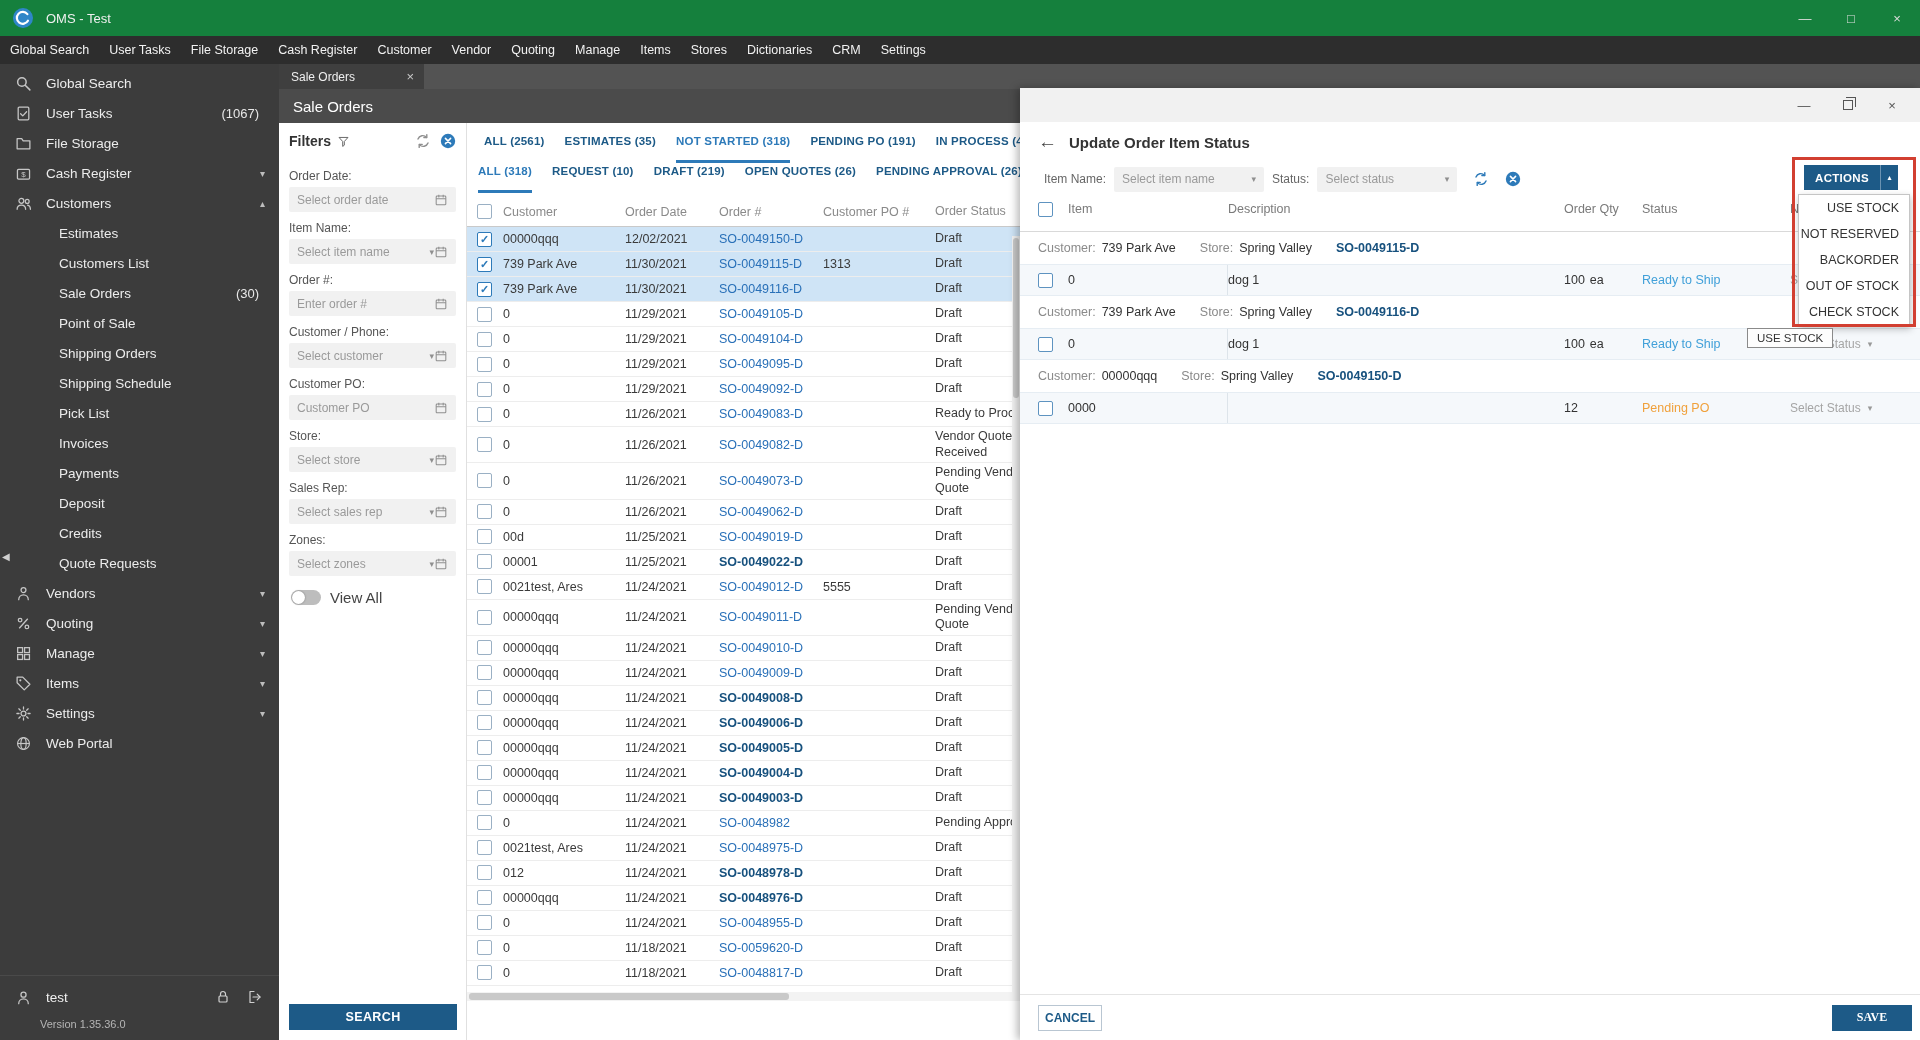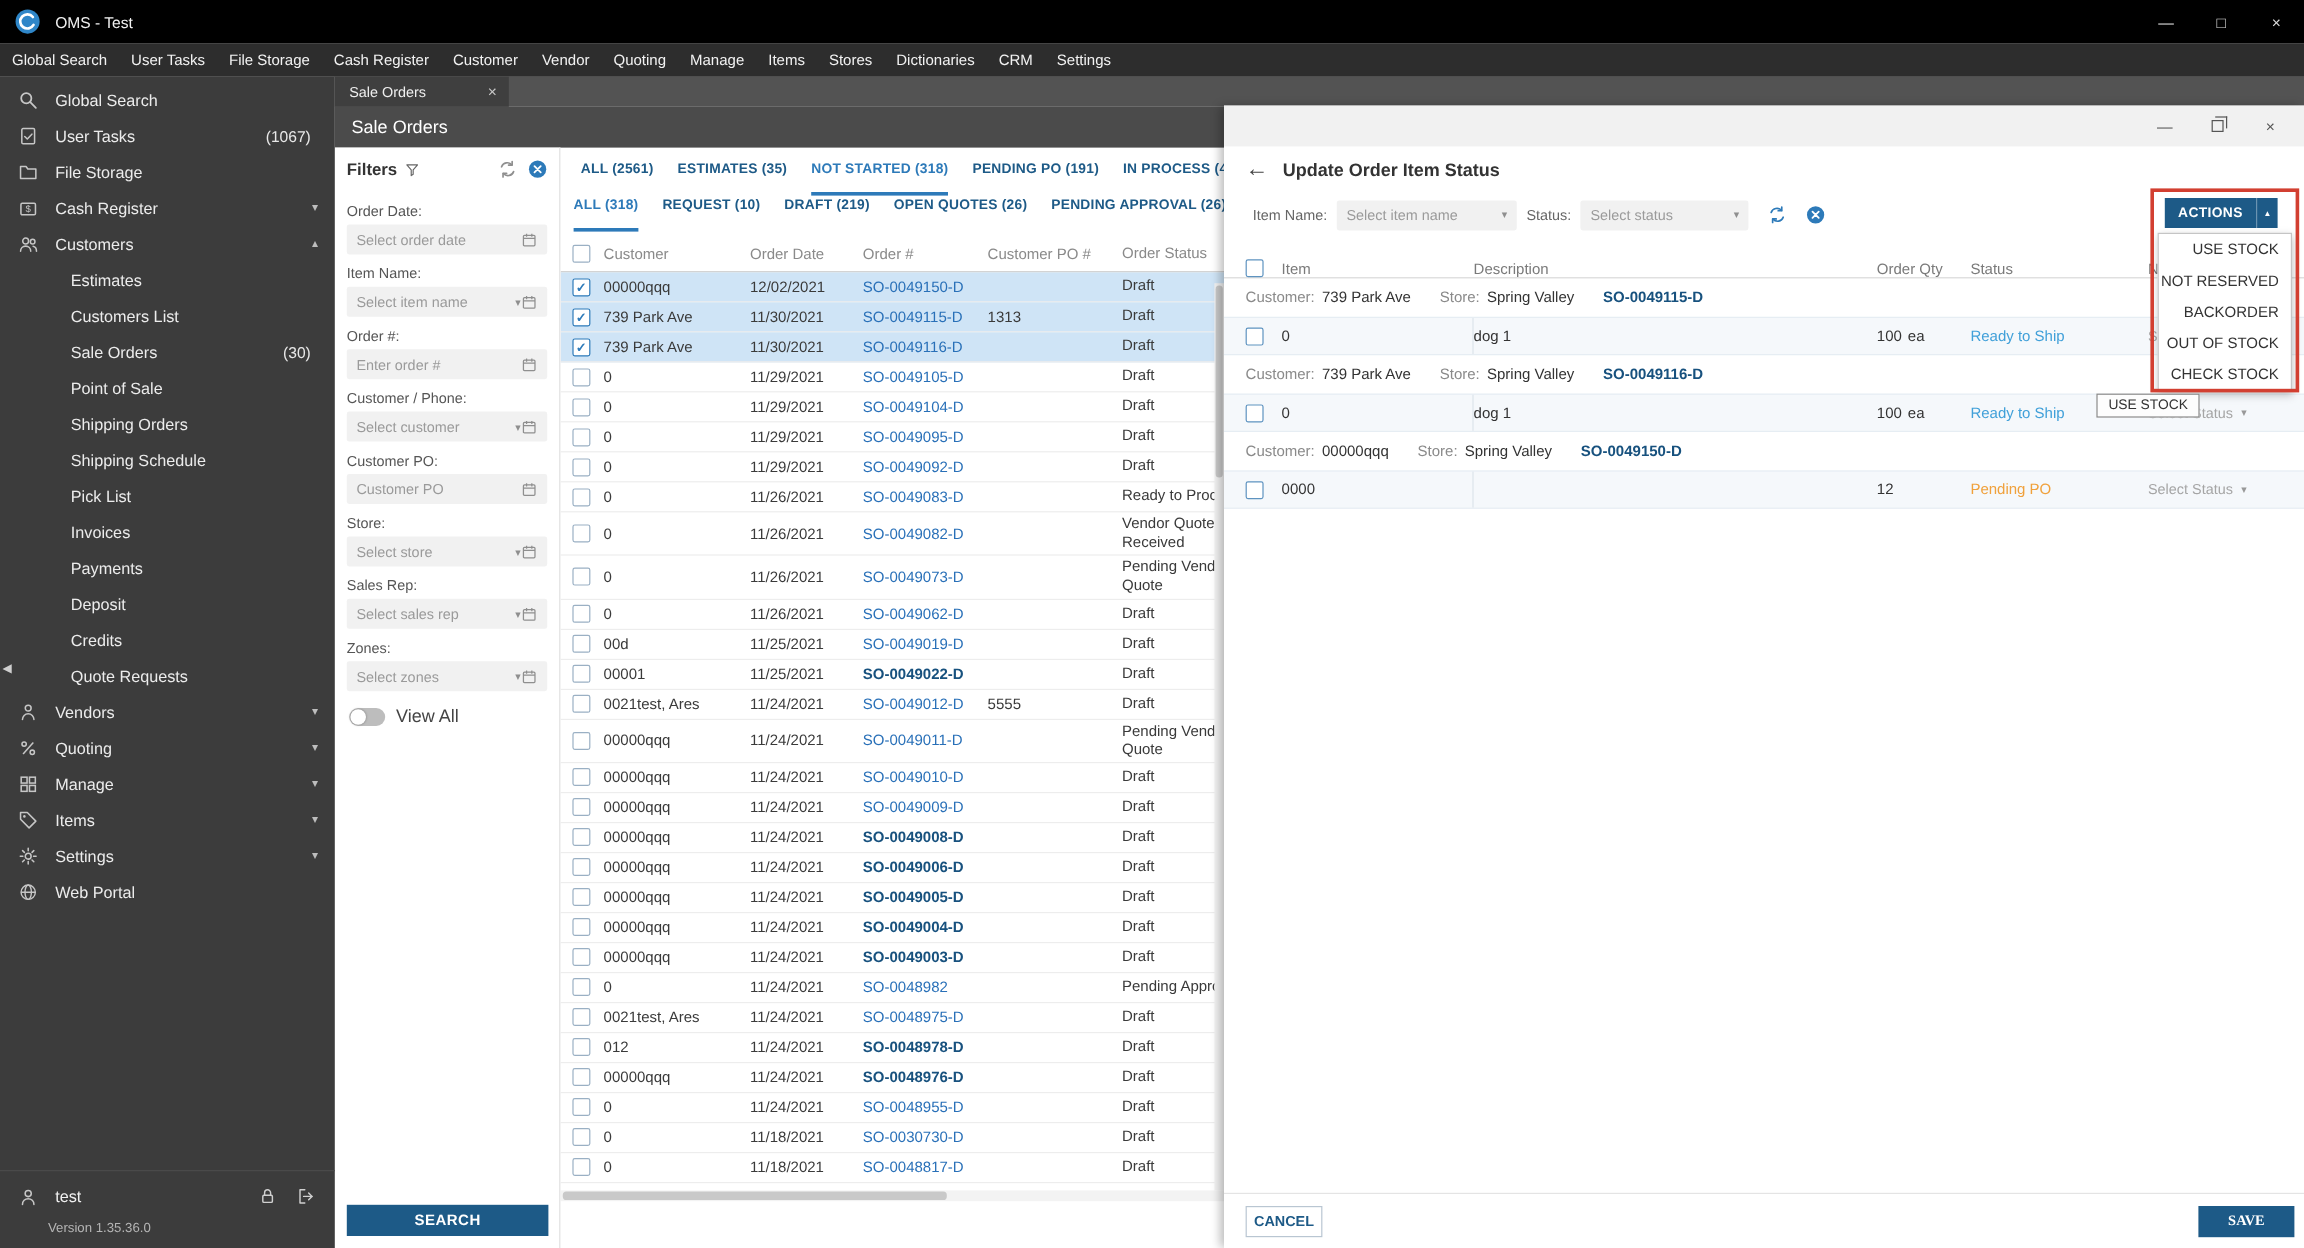--- a/index.html
+++ b/index.html
@@ -1,21 +1,21 @@
 <!DOCTYPE html>
 <html><head>
 <meta charset="utf-8">
 <style>
 *{margin:0;padding:0;box-sizing:border-box}
 html,body{width:1920px;height:1040px;overflow:hidden;font-family:"Liberation Sans",sans-serif;background:#fff;color:#333;font-size:13px}
 body{position:relative}
 svg.icn{display:block}
 
 
-.titlebar{position:absolute;left:0;top:0;width:1920px;height:36px;background:#000000;display:flex;align-items:center;z-index:60}
+.titlebar{position:absolute;left:0;top:0;width:1920px;height:36px;background:#15803d;display:flex;align-items:center;z-index:60}
 .logo{width:22px;height:22px;margin-left:12px}
 .wtitle{margin-left:12px;font-size:13px;color:#f0f0f0}
 .wcontrols{margin-left:auto;display:flex}
 .wbtn{width:46px;height:36px;display:flex;align-items:center;justify-content:center;font-size:13px;color:#ddd;cursor:pointer}
 
 
 .menubar{position:absolute;left:0;top:36px;width:1920px;height:28px;background:#2d2d2d;display:flex;align-items:center;z-index:59}
 .menu-item{padding:0 10px;height:28px;line-height:28px;color:#f2f2f2;font-size:12.5px;white-space:nowrap;cursor:pointer}
 
 
@@ -99,21 +99,21 @@
 .m-header{height:40px;display:flex;align-items:center;padding-left:18px}
 .back{font-size:19px;color:#444;margin-right:12px;cursor:pointer}
 .m-title{font-size:15px;font-weight:bold;color:#333}
 .m-filter{height:34px;display:flex;align-items:center;padding-left:24px;gap:8px}
 .m-lbl{font-size:12px;color:#666;white-space:nowrap}
 .m-select{width:150px;height:25px;background:#f1f1f1;border-radius:2px;display:flex;align-items:center;padding:0 8px;font-size:12px;color:#9a9a9a;cursor:pointer}
 .m-select.w2{width:140px}
 .m-select .ph{flex:1;white-space:nowrap;overflow:hidden}
 .m-select .caret{font-size:9px;color:#8f8f8f}
 .m-ic{width:16px;height:16px;color:#2d7ab9;margin-left:8px;cursor:pointer}
-.m-thead{height:30px;display:flex;align-items:flex-end;border-bottom:1px solid #d9d9d9;color:#7a7a7a;font-size:12.5px;margin-top:6px}
+.m-thead{height:30px;display:flex;align-items:flex-start;border-bottom:1px solid #d9d9d9;color:#7a7a7a;font-size:12.5px;margin-top:6px}
 .m-cb{width:48px;padding-left:18px;display:flex;align-items:center;flex:none}
 .mc-item{width:160px;flex:none;white-space:nowrap}
 .mc-desc{flex:1;white-space:nowrap;overflow:hidden}
 .mc-qty{width:78px;flex:none;display:flex;gap:5px;white-space:nowrap}
 .mc-status{width:148px;flex:none;white-space:nowrap}
 .mc-n{width:130px;flex:none;padding-right:8px;white-space:nowrap;overflow:hidden}
 .m-group{height:32px;display:flex;align-items:center;padding-left:18px;font-size:12.5px}
 .glbl{color:#8a8a8a}
 .gval{color:#333;margin-left:6px}
 .gsp{width:24px;flex:none}
@@ -966,21 +966,21 @@
         <span class="w-po"></span>
         <span class="w-stat">Draft</span>
       </div>
 
       <div class="trow">
         <span class="w-cb">
           <span class="cb"></span>
         </span>
         <span class="w-cust">0</span>
         <span class="w-date">11/18/2021</span>
-        <span class="w-ord"><span class="olink">SO-0030730-D</span></span>
+        <span class="w-ord"><span class="olink">SO-0059620-D</span></span>
         <span class="w-po"></span>
         <span class="w-stat">Draft</span>
       </div>
 
       <div class="trow">
         <span class="w-cb">
           <span class="cb"></span>
         </span>
         <span class="w-cust">0</span>
         <span class="w-date">11/18/2021</span>

